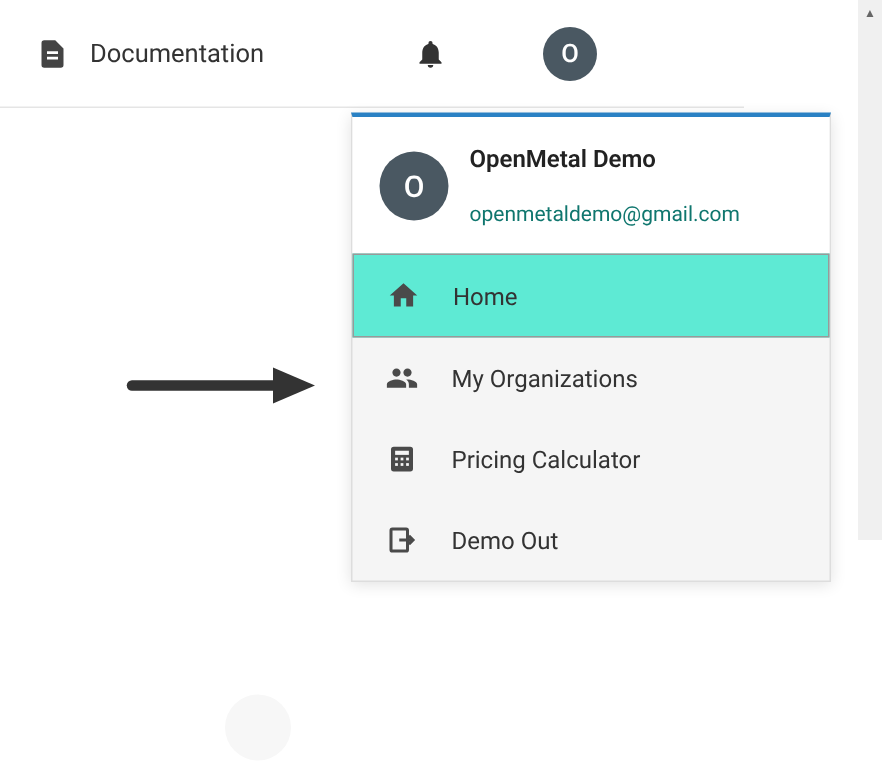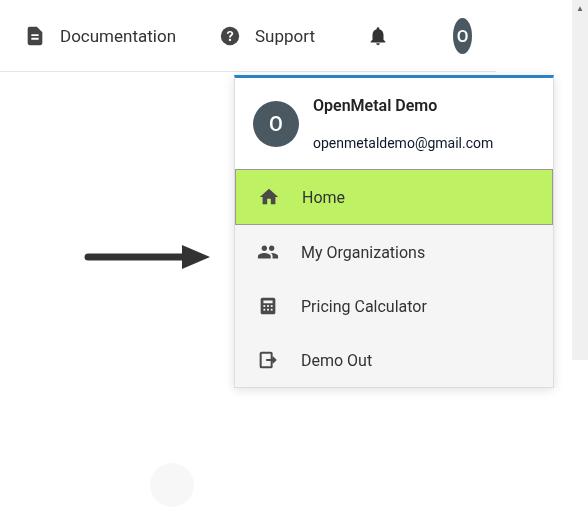--- a/index.html
+++ b/index.html
@@ -104,33 +104,33 @@
       flex-direction: column;
       gap: 20px;
     }
     .dropdown-username {
       font-size: 16px;
       font-weight: 600;
       color: #222;
     }
     .dropdown-email {
       font-size: 14px;
-      color: #0f172a;
+      color: #0f766e;
     }
     .menu-item {
       display: flex;
       align-items: center;
       gap: 22px;
       padding: 16px 22px;
       font-size: 16px;
       color: #333;
       cursor: pointer;
     }
     .menu-item.selected {
-      background: #bef264;
+      background: #5eead4;
       border: 1px solid #999;
     }
     .menu-item .icon {
       width: 22px;
       height: 22px;
       color: #4a4a4a;
       display: flex;
       align-items: center;
       justify-content: center;
     }
@@ -159,29 +159,20 @@
 <div class="topbar">
   <div class="topbar-item">
     <span class="icon">
       <svg width="22" height="22" viewBox="0 0 24 24" fill="currentColor">
           <path d="M14 2H6a2 2 0 0 0-2 2v16a2 2 0 0 0 2 2h12a2 2 0 0 0 2-2V8l-6-6zM8 14h8v2H8v-2zm0-4h8v2H8v-2z"></path>
         </svg>
     </span>
     <span>Documentation</span>
   </div>
   <div class="topbar-sep"></div>
-  <div class="topbar-item">
-    <span class="icon">
-      <svg width="22" height="22" viewBox="0 0 24 24" fill="currentColor">
-          <circle cx="12" cy="12" r="10"></circle>
-          <path fill="#fff" d="M12 17.5c.7 0 1.25-.55 1.25-1.25S12.7 15 12 15s-1.25.55-1.25 1.25S11.3 17.5 12 17.5zM12 6.5c-2 0-3.5 1.3-3.5 3h2c0-.9.7-1.3 1.5-1.3s1.5.4 1.5 1.2c0 .7-.4 1-1.2 1.6-.9.7-1.3 1.3-1.3 2.5h2c0-.7.2-1 1-1.6 1-.8 1.5-1.5 1.5-2.6 0-1.8-1.5-2.8-3.5-2.8z"></path>
-        </svg>
-    </span>
-    <span>Support</span>
-  </div>
   <div class="bell-wrap">
     <span class="icon">
       <svg width="22" height="22" viewBox="0 0 24 24" fill="#333">
           <path d="M12 22a2 2 0 0 0 2-2h-4a2 2 0 0 0 2 2zm6-6V11c0-3.07-1.63-5.64-4.5-6.32V4a1.5 1.5 0 1 0-3 0v.68C7.64 5.36 6 7.92 6 11v5l-2 2v1h16v-1l-2-2z"></path>
         </svg>
     </span>
   </div>
   <div class="avatar-circle">
     <span>O</span>
   </div>

